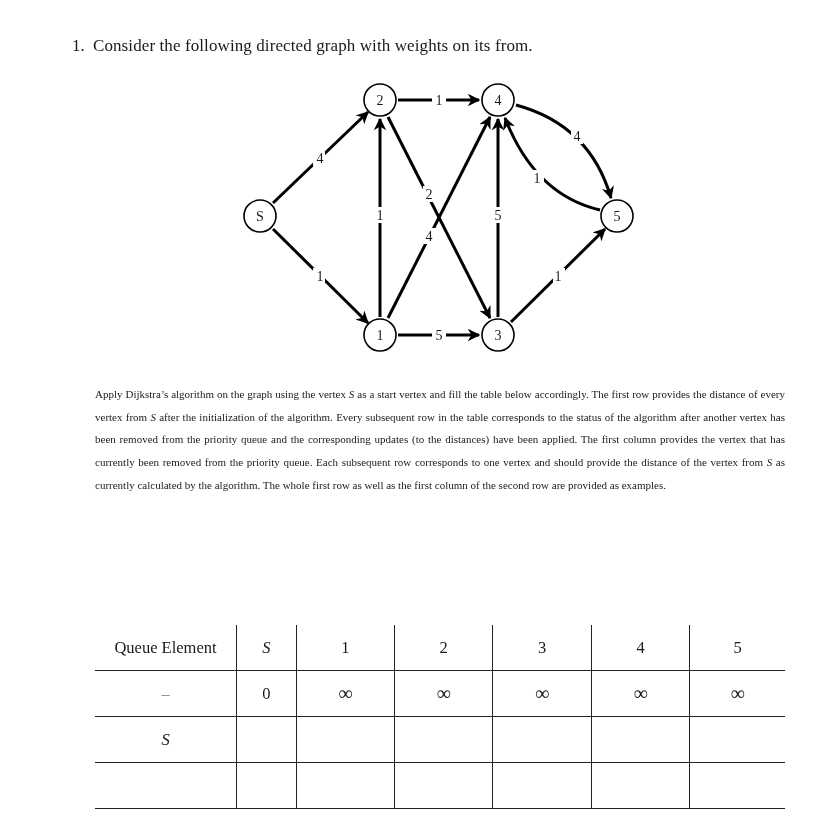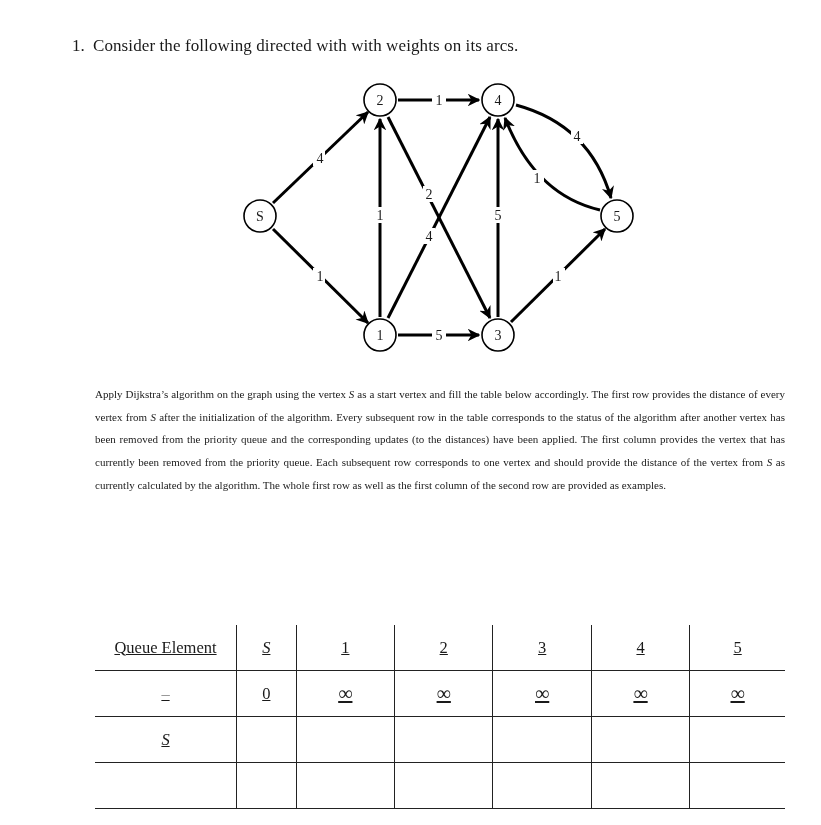--- a/index.html
+++ b/index.html
@@ -15,39 +15,39 @@
   .question .num { margin-right: 8px; }
   .graph { position: absolute; left: 0; top: 0; }
   .graph svg { display: block; }
   .paragraph {
     position: absolute; left: 95px; top: 383px; width: 690px;
     font-size: 11px; line-height: 22.7px; text-align: justify;
   }
   .paragraph i { font-style: italic; }
   table.dtable {
     position: absolute; left: 95px; top: 625px; width: 690px;
-    border-collapse: collapse; font-size: 16.5px; text-decoration: underline;
+    border-collapse: collapse; font-size: 16.5px;
   }
   table.dtable th, table.dtable td {
     text-align: center; vertical-align: middle; padding: 0;
     border-left: 1.4px solid #222;
   }
   table.dtable th:first-child, table.dtable td:first-child { border-left: none; width: 141px; }
   table.dtable th { height: 45px; font-weight: normal; border-bottom: 1.6px solid #222; }
   table.dtable td { height: 45px; border-bottom: 1.6px solid #222; }
   table.dtable tr:first-child th { border-top: none; }
   .it { font-style: italic; }
   .dash { color: #888; }
   .inf { font-size: 20px; }
 </style>
 </head>
 <body>
 
 <div class="question">
-  <span class="num">1.</span><span>Consider the following directed with with weights on its arcs.</span>
+  <span class="num">1.</span><span>Consider the following directed graph with weights on its from.</span>
 </div>
 
 <div class="graph">
   <svg width="821" height="380" viewBox="0 0 821 380" xmlns="http://www.w3.org/2000/svg" font-family="Liberation Serif, DejaVu Serif, serif" font-size="14" fill="#1a1a1a">
     <defs>
       <marker id="ah" viewBox="0 0 10 10" refX="9" refY="5" markerWidth="4.2" markerHeight="4.2" orient="auto-start-reverse">
         <path d="M0,0 L10,5 L0,10 L3,5 Z" fill="#000"></path>
       </marker>
     </defs>
     <g stroke="#000" stroke-width="3" fill="none" marker-end="url(#ah)">

